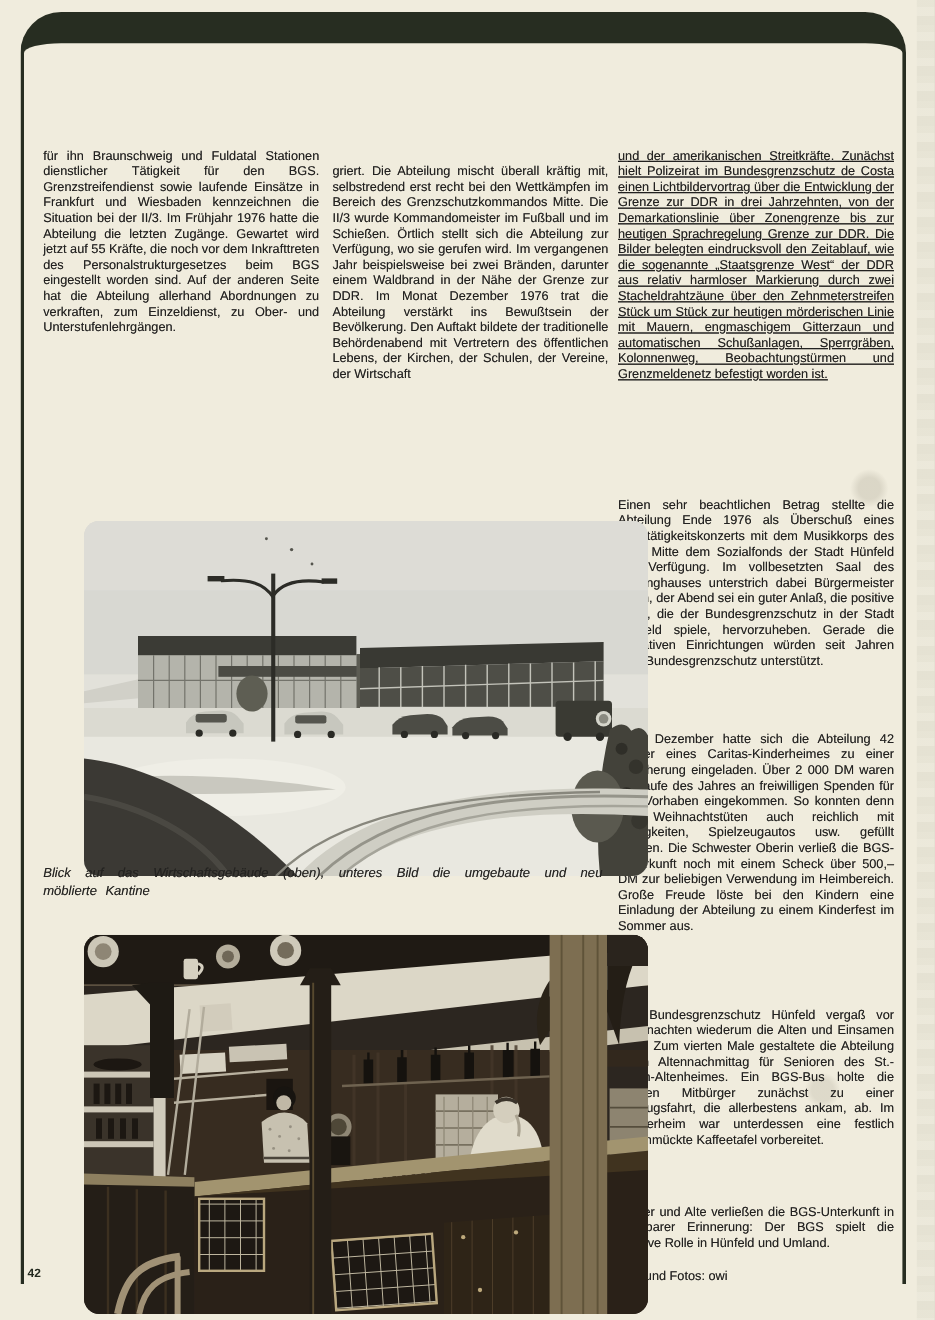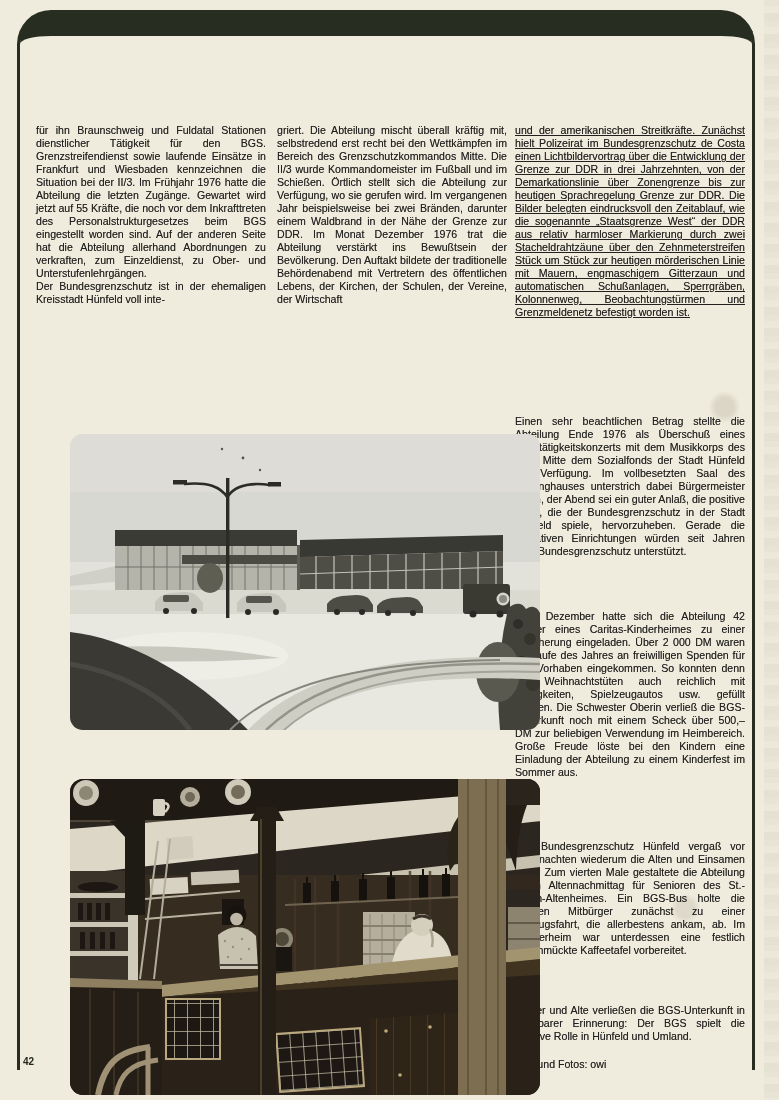--- a/index.html
+++ b/index.html
@@ -14,21 +14,21 @@
   .scan-edge{position:absolute;right:0;top:0;width:15px;height:1100px;
     background:repeating-linear-gradient(180deg,#e6e3d4 0 6px,#ebe8da 6px 13px,#e3e0d1 13px 21px);
     opacity:.85;}
   .frame{position:absolute;left:17px;top:10px;width:738px;height:1060px;box-sizing:border-box;
     border:solid #272d21;border-width:26px 3px 0 3px;border-radius:34px 34px 0 0;pointer-events:none;}
   .col p,.cap,.credit,.pagenum{margin:0;}
   .col{position:absolute;width:230px;}
   .col p{text-align:justify;font-size:10.6px;line-height:13px;color:#222120;
     text-shadow:0 0 .35px rgba(30,30,28,.55);}
   .c1{left:36px;top:124px;}
-  .c2{left:277px;top:124px;}
+  .c2{left:277px;top:137px;}
   .c3{left:515px;top:124px;height:960px;}
   .c3 p{position:absolute;left:0;width:230px;}
   .c3 .p1{top:0;text-decoration:underline;} .c3 .p2{top:291px;} .c3 .p3{top:486px;}
   .c3 .p4{top:716px;} .c3 .p5{top:880px;}
   .credit{position:absolute;left:0;top:934px;width:230px;text-align:right;
     font-size:10.6px;line-height:13px;text-shadow:0 0 .35px rgba(30,30,28,.55);}
   .cap{position:absolute;left:36px;top:721px;width:466px;font-style:italic;
     font-size:10.9px;line-height:15px;text-align:justify;word-spacing:4px;color:#242321;
     text-shadow:0 0 .3px rgba(30,30,28,.5);}
   .photo{position:absolute;border-radius:13px;overflow:hidden;line-height:0;}
@@ -39,21 +39,20 @@
 </style>
 </head>
 <body>
 
 <div class="page">
   <div class="scan-edge"></div>
   <div class="frame"></div>
 
   <div class="col c1">
     <p>für ihn Braunschweig und Fuldatal Stationen dienstlicher Tätigkeit für den BGS. Grenzstreifendienst sowie laufende Einsätze in Frankfurt und Wiesbaden kennzeichnen die Situation bei der II/3. Im Frühjahr 1976 hatte die Abteilung die letzten Zugänge. Gewartet wird jetzt auf 55 Kräfte, die noch vor dem Inkrafttreten des Personalstrukturgesetzes beim BGS eingestellt worden sind. Auf der anderen Seite hat die Abteilung allerhand Abordnungen zu verkraften, zum Einzeldienst, zu Ober- und Unterstufenlehrgängen.</p>
-    <p>Der Bundesgrenzschutz ist in der ehemaligen Kreisstadt Hünfeld voll inte-</p>
   </div>
 
   <div class="col c2">
     <p>griert. Die Abteilung mischt überall kräftig mit, selbstredend erst recht bei den Wettkämpfen im Bereich des Grenzschutzkommandos Mitte. Die II/3 wurde Kommandomeister im Fußball und im Schießen. Örtlich stellt sich die Abteilung zur Verfügung, wo sie gerufen wird. Im vergangenen Jahr beispielsweise bei zwei Bränden, darunter einem Waldbrand in der Nähe der Grenze zur DDR. Im Monat Dezember 1976 trat die Abteilung verstärkt ins Bewußtsein der Bevölkerung. Den Auftakt bildete der traditionelle Behördenabend mit Vertretern des öffentlichen Lebens, der Kirchen, der Schulen, der Vereine, der Wirtschaft</p>
   </div>
 
   <div class="col c3">
     <p class="p1">und der amerikanischen Streitkräfte. Zunächst hielt Polizeirat im Bundesgrenzschutz de Costa einen Lichtbildervortrag über die Entwicklung der Grenze zur DDR in drei Jahrzehnten, von der Demarkationslinie über Zonengrenze bis zur heutigen Sprachregelung Grenze zur DDR. Die Bilder belegten eindrucksvoll den Zeitablauf, wie die sogenannte „Staatsgrenze West“ der DDR aus relativ harmloser Markierung durch zwei Stacheldrahtzäune über den Zehnmeterstreifen Stück um Stück zur heutigen mörderischen Linie mit Mauern, engmaschigem Gitterzaun und automatischen Schußanlagen, Sperrgräben, Kolonnenweg, Beobachtungstürmen und Grenzmeldenetz befestigt worden ist.</p>
     <p class="p2">Einen sehr beachtlichen Betrag stellte die Abteilung Ende 1976 als Überschuß eines Wohltätigkeitskonzerts mit dem Musikkorps des GSK Mitte dem Sozialfonds der Stadt Hünfeld zur Verfügung. Im vollbesetzten Saal des Kolpinghauses unterstrich dabei Bürgermeister Mihm, der Abend sei ein guter Anlaß, die positive Rolle, die der Bundesgrenzschutz in der Stadt Hünfeld spiele, hervorzuheben. Gerade die karitativen Einrichtungen würden seit Jahren vom Bundesgrenzschutz unterstützt.</p>
     <p class="p3">Mitte Dezember hatte sich die Abteilung 42 Kinder eines Caritas-Kinderheimes zu einer Bescherung eingeladen. Über 2 000 DM waren im Laufe des Jahres an freiwilligen Spenden für das Vorhaben eingekommen. So konnten denn die Weihnachtstüten auch reichlich mit Süßigkeiten, Spielzeugautos usw. gefüllt werden. Die Schwester Oberin verließ die BGS-Unterkunft noch mit einem Scheck über 500,– DM zur beliebigen Verwendung im Heimbereich. Große Freude löste bei den Kindern eine Einladung der Abteilung zu einem Kinderfest im Sommer aus.</p>
@@ -152,20 +151,21 @@
         <path d="M158,62C165,52 178,48 200,51" stroke-width="2.6"></path>
         <rect x="103" y="46" width="14" height="4.5" fill="#2c2c27" stroke="none"></rect>
         <rect x="198" y="48" width="13" height="4.5" fill="#2c2c27" stroke="none"></rect>
         <circle cx="173" cy="24" r="1.4" fill="#55554e" stroke="none"></circle>
         <circle cx="190" cy="36" r="1.2" fill="#55554e" stroke="none"></circle>
         <circle cx="152" cy="15" r="1.2" fill="#55554e" stroke="none"></circle>
       </g>
     </svg>
   </figure>
 
+  <p class="cap">Blick auf das Wirtschaftsgebäude (oben), unteres Bild die umgebaute und neu möblierte Kantine</p>
 
   <figure class="photo photo2">
     <svg viewBox="0 0 470 316" xmlns="http://www.w3.org/2000/svg">
       <defs>
         <pattern id="lat" width="13" height="14" patternUnits="userSpaceOnUse">
           <rect width="13" height="14" fill="#1d1813"></rect>
           <path d="M0,0H13M0,0V14" stroke="#bfb7a0" stroke-width="1.6"></path>
         </pattern>
         <pattern id="plank" width="17" height="20" patternUnits="userSpaceOnUse">
           <rect width="17" height="20" fill="#2e2417"></rect>

